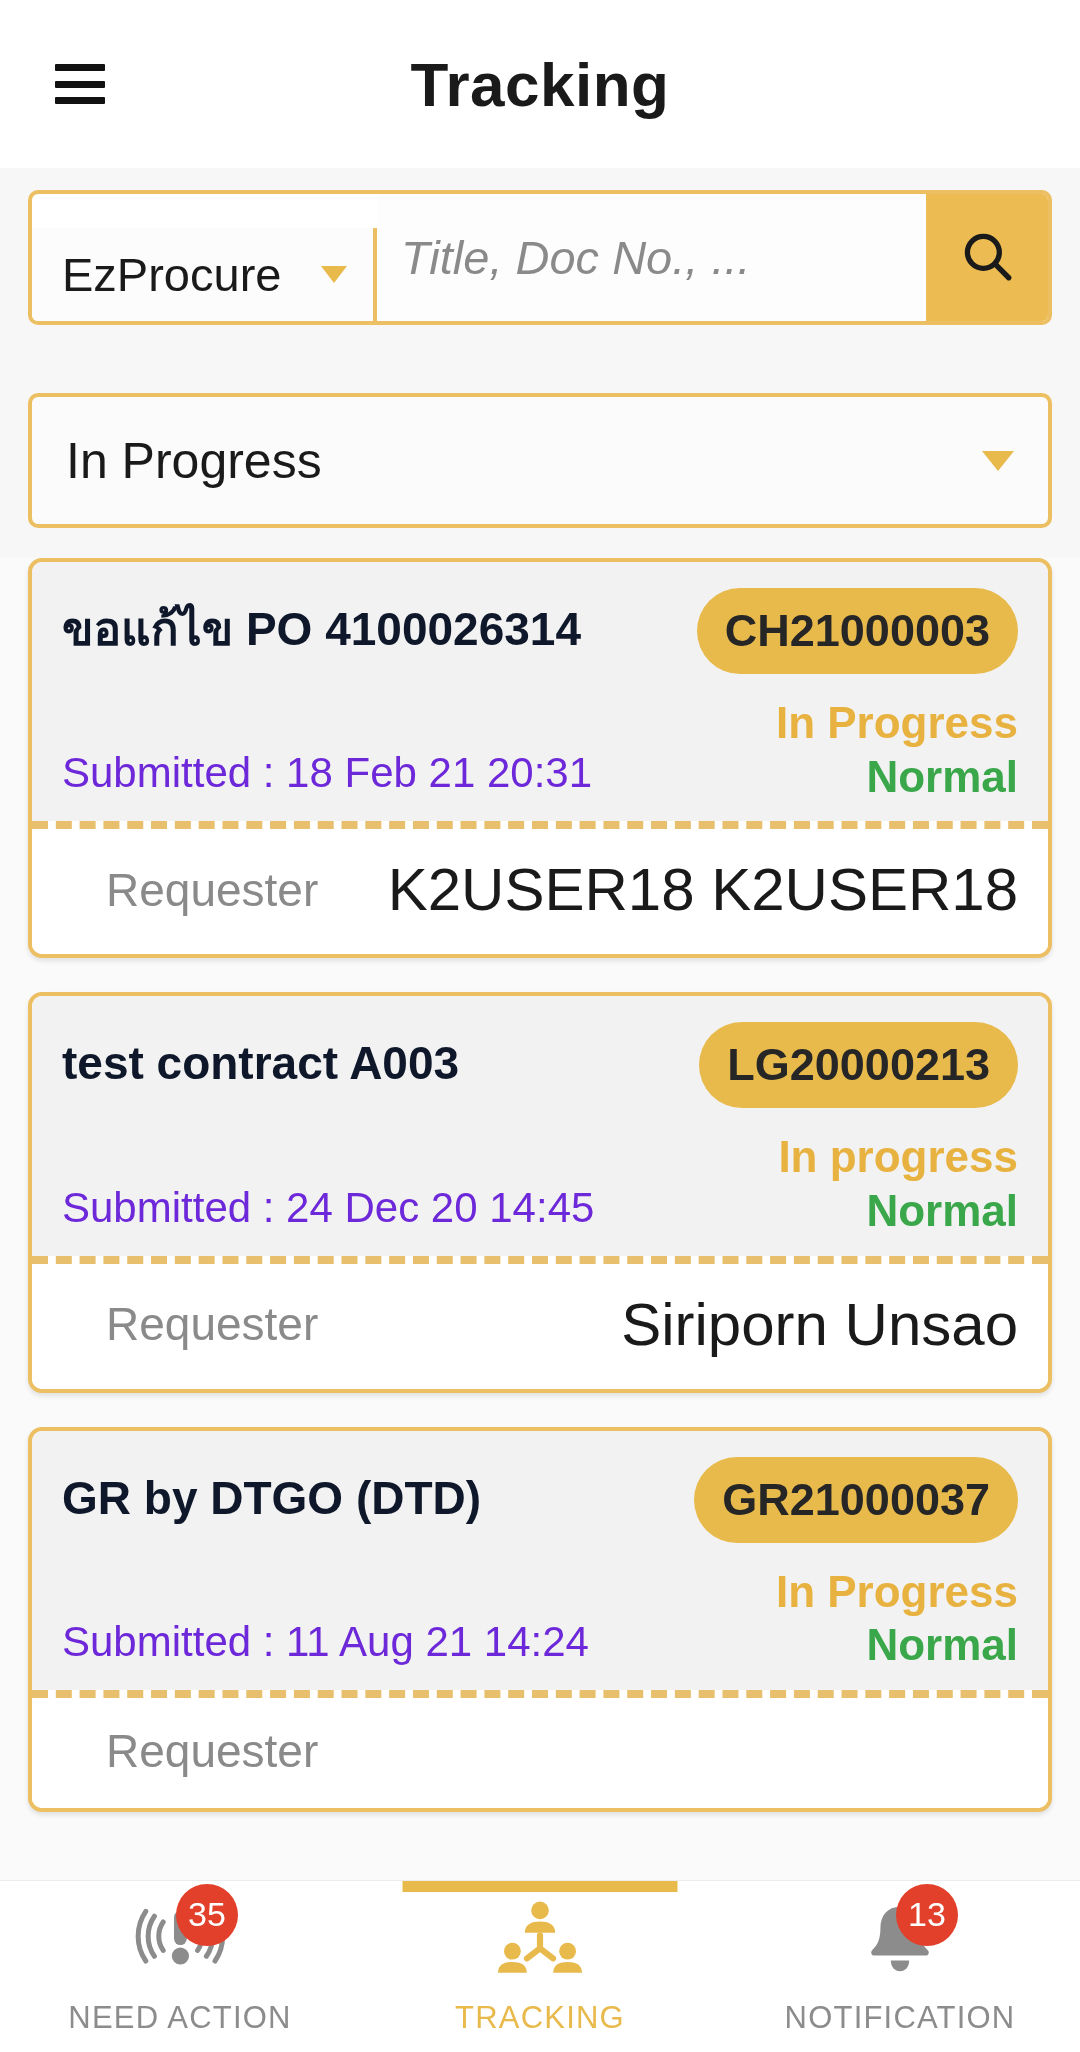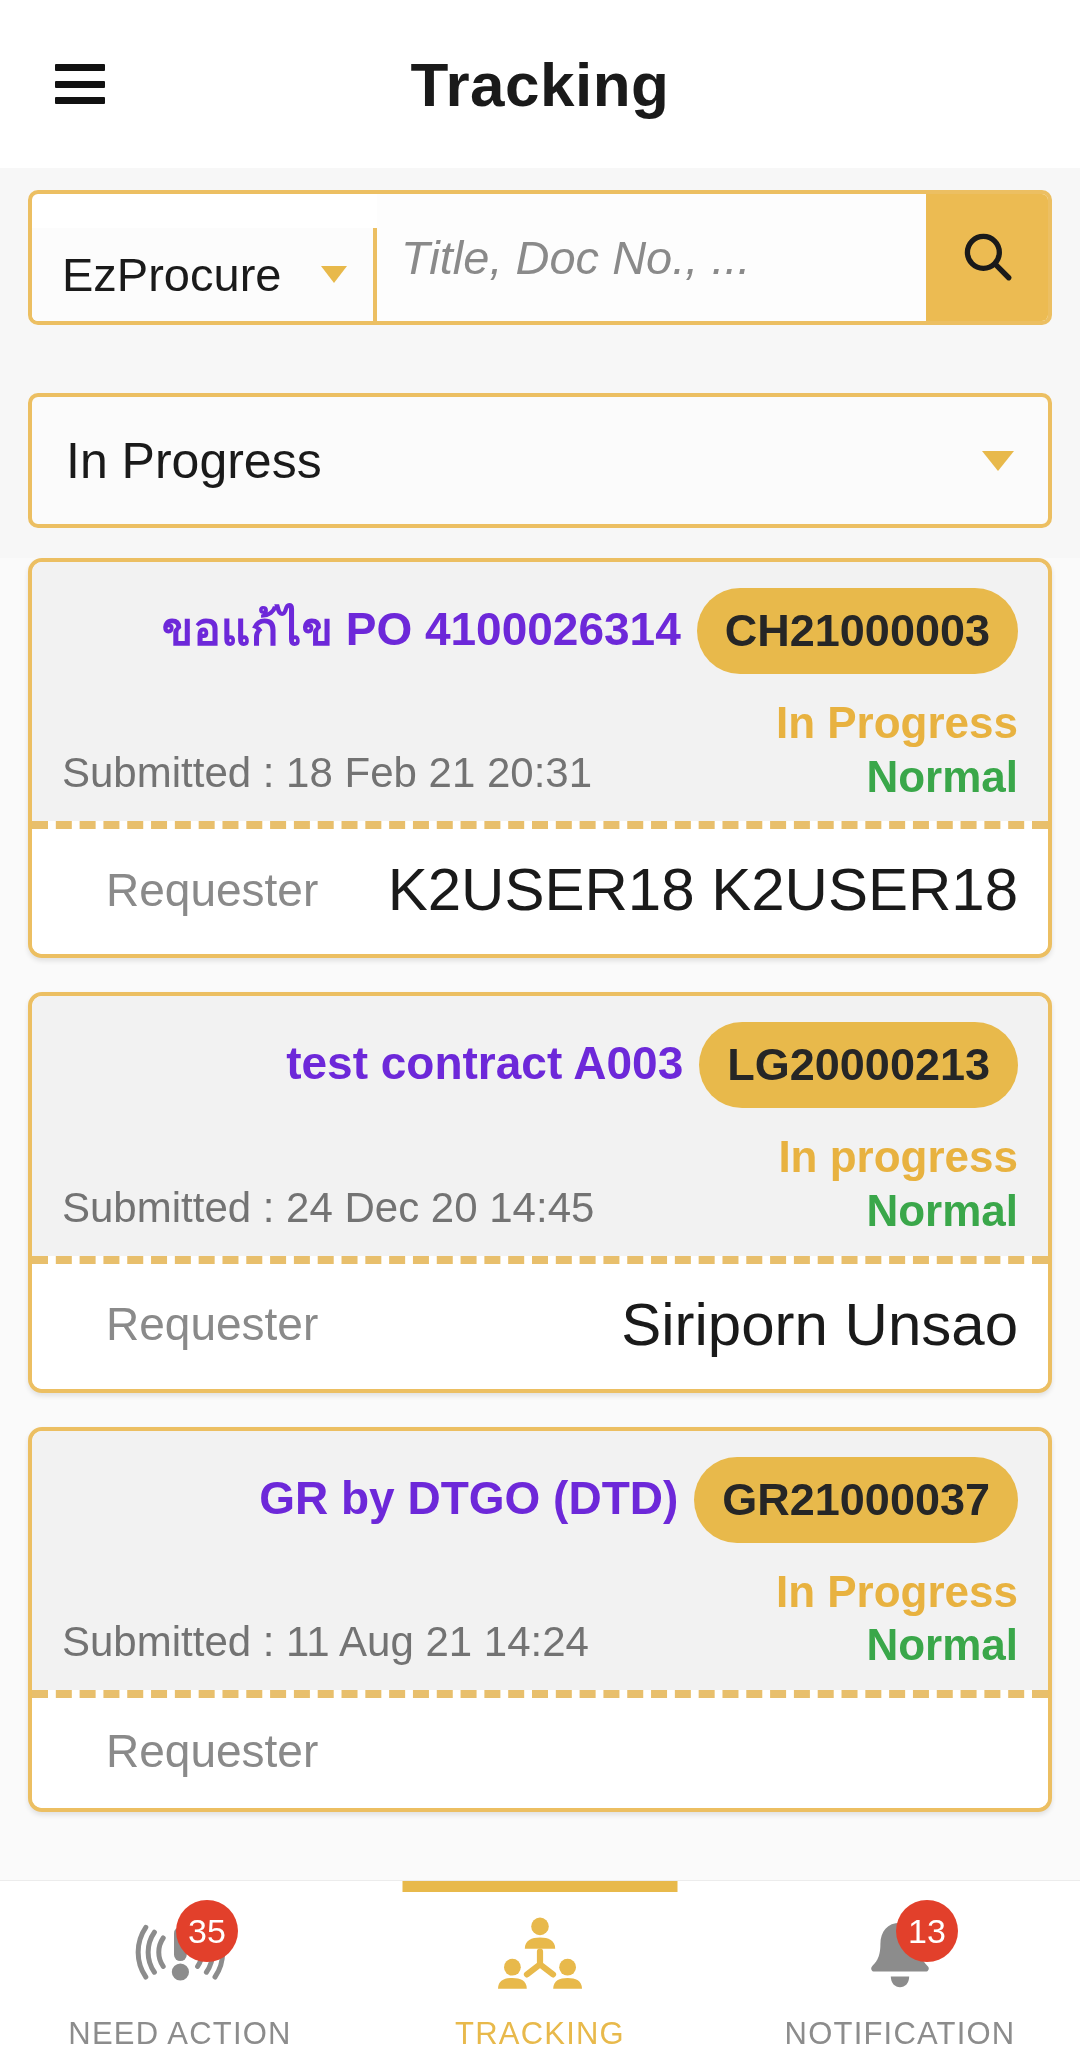--- a/index.html
+++ b/index.html
@@ -79,32 +79,32 @@
   .card {
     border:4px solid #ecbf62; border-radius:14px;
     background:#ffffff; overflow:hidden;
     margin-bottom:34px;
     box-shadow:0 3px 5px rgba(0,0,0,0.10);
     cursor:pointer;
   }
   .card-top { background:#f2f2f2; padding:26px 30px 18px 30px; position:relative; min-height:248px; }
   .card-head { display:flex; align-items:flex-start; justify-content:space-between; gap:16px; }
   .card-title {
-    font-size:46px; font-weight:bold; color:#6d28d9;
-    line-height:1.18; padding-top:14px; flex:1;text-align:right;
+    font-size:46px; font-weight:bold; color:#0f172a;
+    line-height:1.18; padding-top:14px; flex:1;
   }
   .doc-badge {
     flex:0 0 auto;
     background:#e8b94b; color:#262626;
     font-size:45px; font-weight:bold;
     padding:17px 28px; border-radius:48px;
     white-space:nowrap;
   }
   .card-meta { display:flex; align-items:flex-end; justify-content:space-between; margin-top:22px; }
-  .submitted { font-size:42px; color:#737373; padding-bottom:6px; }
+  .submitted { font-size:42px; color:#6d28d9; padding-bottom:6px; }
   .statuses { text-align:right; line-height:1.22; }
   .status-progress { font-size:44px; font-weight:bold; color:#e8b240; display:block; }
   .status-priority { font-size:44px; font-weight:bold; color:#3aa74a; display:block; }
   .dashed-sep { height:0; border-top:8px dashed #e8bf6c; }
   .card-bottom {
     background:#ffffff; padding:26px 30px 30px 30px;
     display:flex; align-items:center; justify-content:space-between;
   }
   .requester-label { font-size:46px; color:#8a8a8a;margin-left:44px; }
   .requester-value { font-size:60px; color:#1a1a1a; text-align:right; }
@@ -112,21 +112,21 @@
   
   .bottom-nav {
     position:absolute; left:0; bottom:0;
     width:1080px; height:172px;
     background:#ffffff;
     display:flex; align-items:stretch;
     border-top:1px solid #ececec;
   }
   .nav-item {
     flex:1; position:relative;
-    display:flex; flex-direction:column; align-items:center; justify-content:flex-end;
+    display:flex; flex-direction:column; align-items:center; justify-content:center;
     gap:14px; cursor:pointer;
   }
   .nav-indicator {
     position:absolute; top:0; left:50%; transform:translateX(-50%);
     width:275px; height:11px; background:#e8b94b;
   }
   .nav-icon-wrap { position:relative; width:104px; height:88px; display:flex; align-items:center; justify-content:center; }
   .nav-label { font-size:31px; color:#8c8c8c; letter-spacing:1.2px; }
   .nav-item.active .nav-label { color:#e8b94b; }
   .nav-badge {

